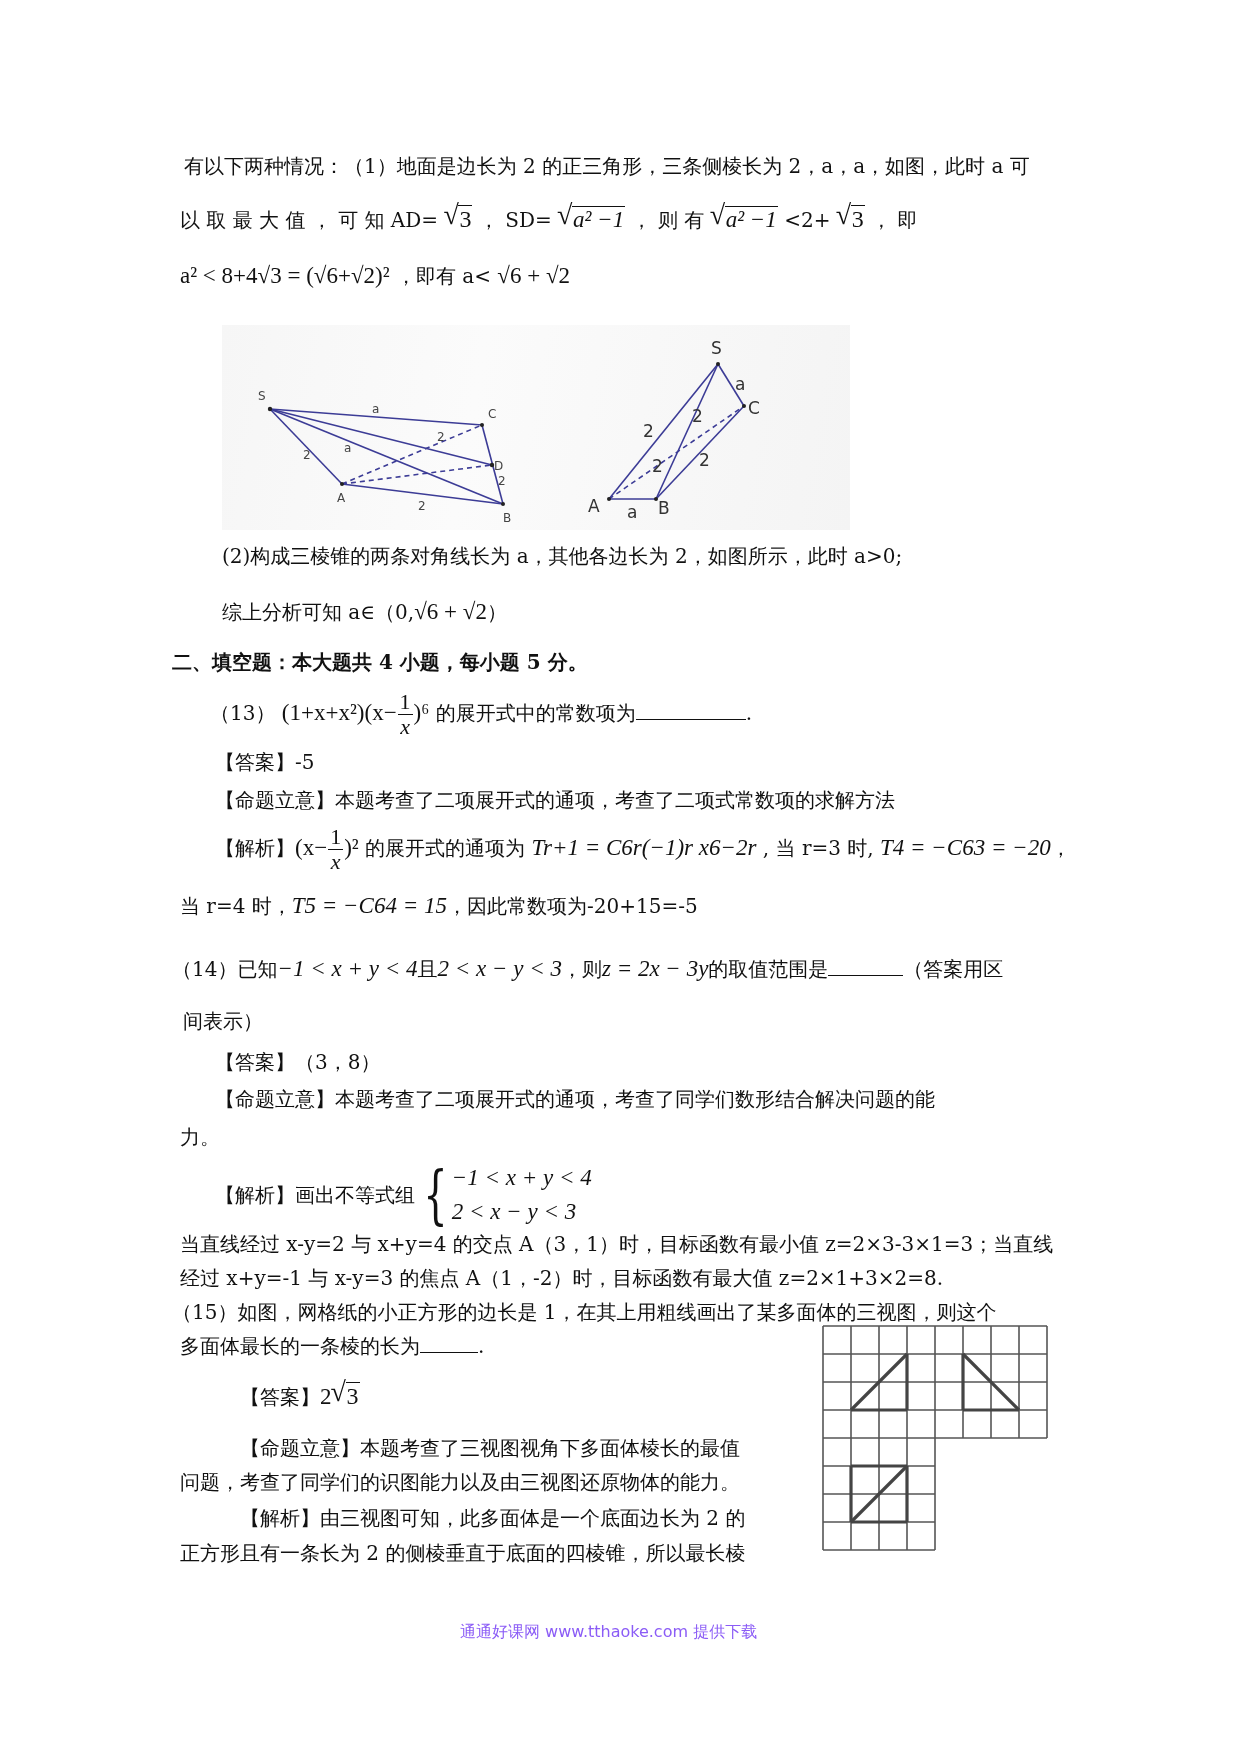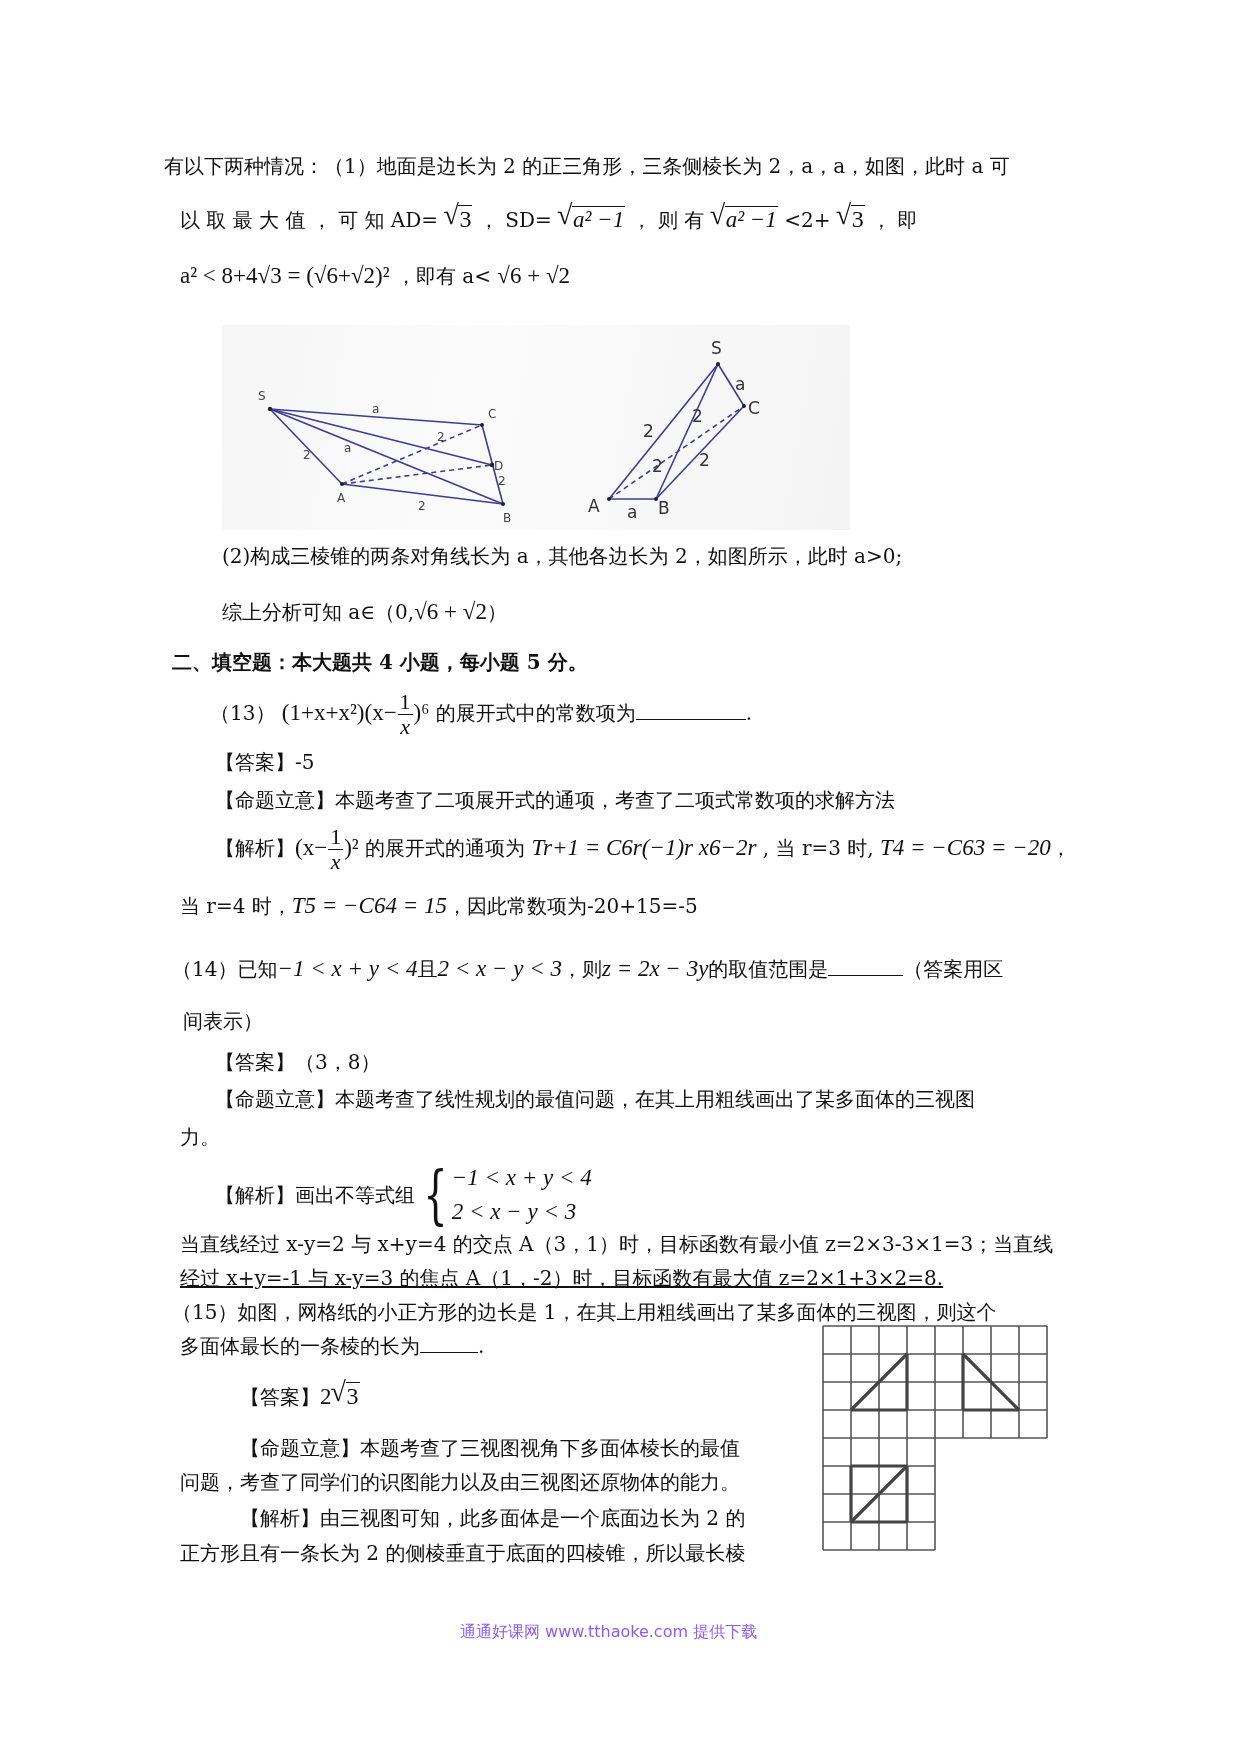--- a/index.html
+++ b/index.html
@@ -19,21 +19,21 @@
   .brace { display: inline-flex; align-items: center; vertical-align: middle; }
   .brace .bsym { font-size: 64px; line-height: 64px; font-weight: 100; font-family: "DejaVu Serif", serif; transform: scaleX(0.6); margin-right: -4px; }
   .brace .rows { display: flex; flex-direction: column; font-family: "Liberation Serif", serif; font-size: 23px; line-height: 34px; }
   .figure-bg { position: absolute; background: linear-gradient(100deg, #f6f6f6 0%, #fbfbfb 40%, #f4f4f4 100%); }
   .grid-svg line { stroke: #555; stroke-width: 1.6; }
   .footer { position: absolute; font-family: "DejaVu Sans", "Liberation Sans", sans-serif; font-size: 16px; color: #8b5cf6; }
 </style>
 </head>
 <body>
 
-<div class="line" style="left:164px; top:152px;text-align:center;">有以下两种情况：（1）地面是边长为 2 的正三角形，三条侧棱长为 2，a，a，如图，此时 a 可</div>
+<div class="line" style="left:184px; top:152px;text-align:center;">有以下两种情况：（1）地面是边长为 2 的正三角形，三条侧棱长为 2，a，a，如图，此时 a 可</div>
 
 <div class="line" style="left:180px; top:205px;">
   <span>以 取 最 大 值 ， 可 知  AD=</span>
   <span class="sqrt"><span>3</span></span>
   <span> ，  SD=</span>
   <span class="sqrt"><span class="mi">a² −1</span></span>
   <span> ，  则 有 </span>
   <span class="sqrt"><span class="mi">a² −1</span></span>
   <span> &lt;2+ </span>
   <span class="sqrt"><span>3</span></span>
@@ -140,37 +140,37 @@
 </div>
 
 <div class="line" style="left:172px; top:955px;">
   <span>（14）</span><span>已知</span><span class="mi">−1 &lt; x + y &lt; 4</span><span>且</span><span class="mi">2 &lt; x − y &lt; 3</span><span>，则</span><span class="mi">z = 2x − 3y</span><span>的取值范围是</span><span class="blank" style="width:75px;"></span><span>（答案用区</span>
 </div>
 <div class="line" style="left:183px; top:1007px;">间表示）</div>
 <div class="line" style="left:215px; top:1048px;">
   <span>【答案】</span><span>（3，8）</span>
 </div>
 <div class="line" style="left:215px; top:1085px;">
-  <span>【命题立意】</span><span>本题考查了线性规划的最值问题，在其上用粗线画出了某多面体的三视图</span>
+  <span>【命题立意】</span><span>本题考查了二项展开式的通项，考查了同学们数形结合解决问题的能</span>
 </div>
 <div class="line" style="left:180px; top:1123px;">力。</div>
 
 <div class="line" style="left:215px; top:1155px; display:flex; align-items:center; height:80px;">
   <span>【解析】</span>
     <span>画出不等式组</span>
   <span class="brace">
     <span class="bsym">{</span>
     <span class="rows">
       <span class="mi">−1 &lt; x + y &lt; 4</span>
       <span class="mi">2 &lt; x − y &lt; 3</span>
     </span>
   </span>
 </div>
 <div class="line" style="left:180px; top:1230px;">当直线经过 x-y=2 与 x+y=4 的交点 A（3，1）时，目标函数有最小值 z=2×3-3×1=3；当直线</div>
-<div class="line" style="left:180px; top:1264px;text-decoration:underline;">经过 x+y=-1 与 x-y=3 的焦点 A（1，-2）时，目标函数有最大值 z=2×1+3×2=8.</div>
+<div class="line" style="left:180px; top:1264px;">经过 x+y=-1 与 x-y=3 的焦点 A（1，-2）时，目标函数有最大值 z=2×1+3×2=8.</div>
 
 <div class="line" style="left:172px; top:1298px;">（15）如图，网格纸的小正方形的边长是 1，在其上用粗线画出了某多面体的三视图，则这个</div>
 <div class="line" style="left:180px; top:1332px;">
   <span>多面体最长的一条棱的长为</span><span class="blank" style="width:58px;"></span><span>.</span>
 </div>
 <div class="line" style="left:240px; top:1382px;">
   <span>【答案】</span><span class="m">2</span><span class="sqrt"><span>3</span></span>
 </div>
 <div class="line" style="left:240px; top:1434px;">
   <span>【命题立意】</span><span>本题考查了三视图视角下多面体棱长的最值</span>

